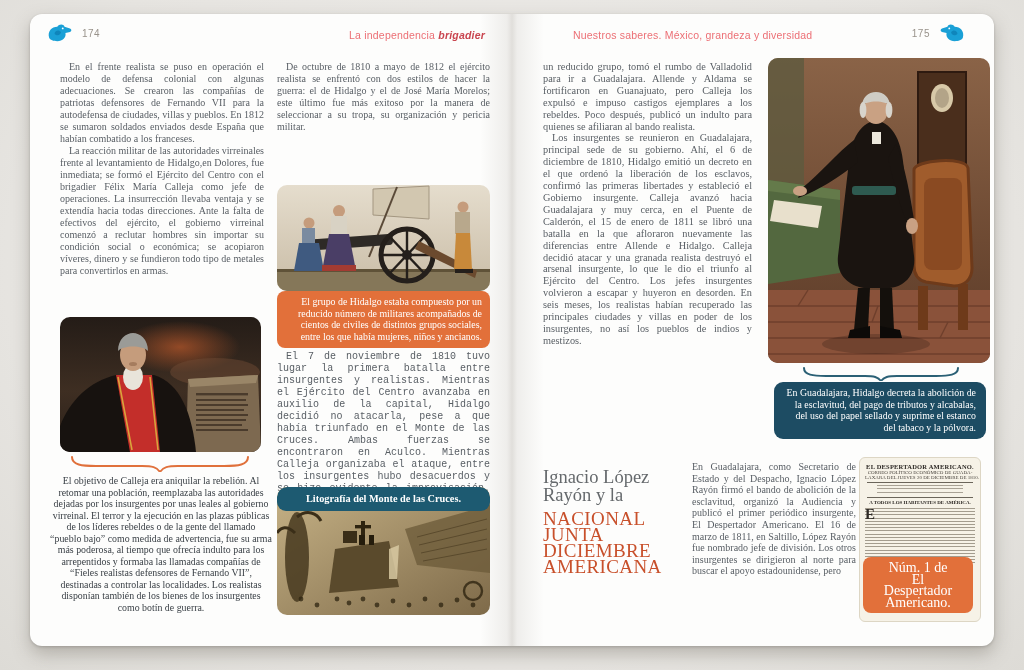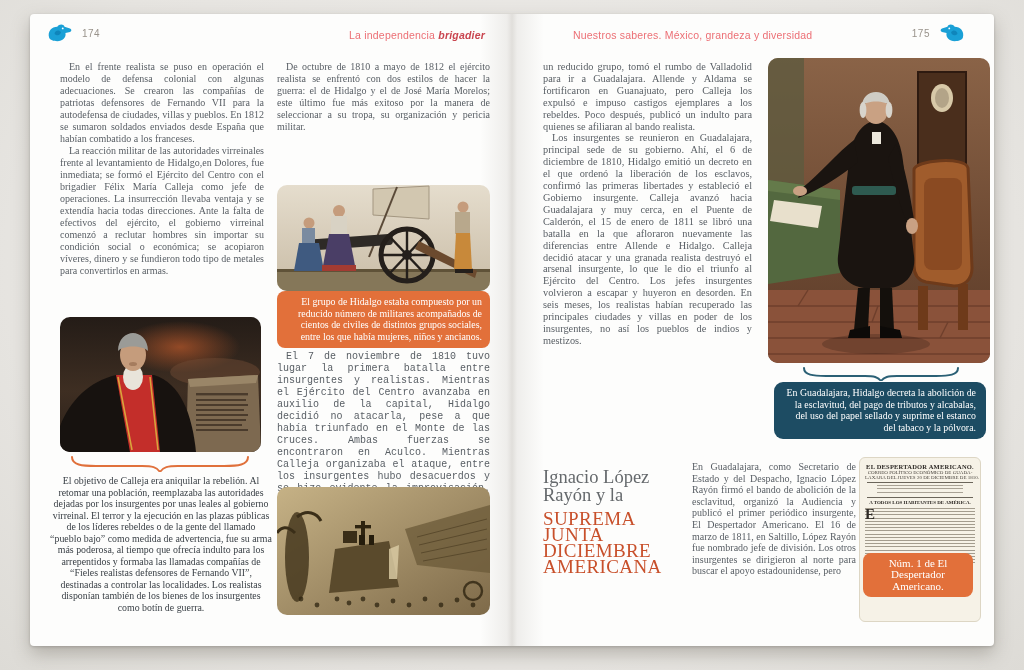--- a/index.html
+++ b/index.html
@@ -1,21 +1,21 @@
 <!DOCTYPE html>
 <html><head>
 <meta charset="utf-8">
 <style>
   * { margin:0; padding:0; box-sizing:border-box; }
   html,body { width:1024px; height:670px; overflow:hidden; }
   body { font-family:"Liberation Serif", serif; }
   .stage { position:relative; width:1024px; height:670px;
            background:radial-gradient(ellipse at 50% 40%, #efedea 0%, #e6e4e0 70%, #dddbd6 100%); }
   .book { position:absolute; left:30px; top:14px; width:964px; height:632px;
-          background:#fdfdfc; border-radius:4px;
+          background:#fdfdfc; border-radius:12px;
           box-shadow:0 8px 18px rgba(95,88,76,0.35), 0 1px 3px rgba(0,0,0,0.18); }
   .spine { position:absolute; left:450px; top:0; width:64px; height:100%;
            background:linear-gradient(to right, rgba(110,100,86,0) 0%, rgba(110,100,86,0.10) 42%,
                       rgba(110,100,86,0.20) 50%, rgba(110,100,86,0.10) 58%, rgba(110,100,86,0) 100%); }
   .abs { position:absolute; }
 
   
   .hdr-group { display:flex; align-items:center; gap:8px; }
   .hdr-num { font-family:"Liberation Sans", sans-serif; font-size:10px; color:#98928a; letter-spacing:0.5px; }
   .hdr-title { font-family:"Liberation Sans", sans-serif; font-size:10.5px; color:#ec6f75; letter-spacing:0.2px; white-space:nowrap; }
@@ -49,22 +49,22 @@
   .news-mast { font-size:6.5px; font-weight:bold; text-align:center; letter-spacing:0.2px; white-space:nowrap; }
   .news-sub { font-size:5px; text-align:center; color:#4a453e; white-space:nowrap; }
   .news-rule { border-top:1px solid #6b655a; margin:2px 2px; }
   .news-rule.thin { border-top-width:0.5px; margin-top:1px; }
   .news-quote { height:10px; margin:2px 12px;
       background:repeating-linear-gradient(to bottom, #a9a295 0 1px, transparent 1px 3.4px); }
   .news-salute { font-size:5px; font-weight:bold; text-align:center; margin-top:2px; white-space:nowrap; }
   .news-body { margin-top:3px; height:56px; position:relative; }
   .news-drop { float:left; font-size:15px; line-height:13px; font-weight:bold; margin-right:2px; }
   .news-lines { height:100%; background:repeating-linear-gradient(to bottom, #a39c8e 0 1px, transparent 1px 3.2px); }
-  .news-capbox { position:absolute; left:3px; right:7px; bottom:24px; background:#e2703a; border-radius:8px;
-                 color:#fff; text-align:center; font-size:11px; line-height:11.5px; padding:5px 20px; }
+  .news-capbox { position:absolute; left:3px; right:7px; bottom:8px; background:#e2703a; border-radius:8px;
+                 color:#fff; text-align:center; font-size:14px; line-height:11.5px; padding:5px 20px; }
   .it { }
 </style>
 </head>
 <body>
 
 <div class="stage">
   <div class="book">
     <div class="spine"></div>
 
     <div class="abs hdr-group" style="left:16px; top:9px;">
@@ -209,20 +209,21 @@
             <circle cx="132" cy="118" r="2.4"></circle>
           <circle cx="148" cy="112" r="2.4"></circle>
             <circle cx="164" cy="118" r="2.4"></circle>
             <circle cx="180" cy="113" r="2.4"></circle>
           <circle cx="196" cy="118" r="2.4"></circle>
             <circle cx="40" cy="118" r="2.4"></circle>
             <circle cx="24" cy="112" r="2.4"></circle>
         </g>
         <circle cx="196" cy="104" r="9" fill="none" stroke="#2e2410" stroke-width="2.4" opacity="0.8"></circle>
       </svg>
+      <div class="litho-bar">Litografía del Monte de las Cruces.</div>
     </div>
 
     <div class="abs hdr-title" style="left:543px; top:15px;">Nuestros saberes. México, grandeza y diversidad</div>
     <div class="abs hdr-group" style="right:28px; top:9px;">
       <span class="hdr-num">175</span>
       <svg width="28" height="20" viewBox="0 0 30 22" style="transform:scaleX(-1);">
         <path d="M3,16 C1,9 6,4 12,4 C14,1 19,1 20,4 L26,6 C28,7 28,9 26,10 L21,11 C22,16 18,20 12,20 C8,20 4,19 3,16 Z" fill="#1aa0d6"></path>
         <path d="M9,12 C9,8 14,7 16,10 C16,13 12,15 9,12 Z" fill="#0f85bb"></path>
         <circle cx="18" cy="6" r="1" fill="#ffffff"></circle>
       </svg>
@@ -283,21 +284,21 @@
       </svg>
     </div>
     <svg class="abs" style="left:772px; top:352px;" width="158" height="15" viewBox="0 0 158 15">
       <path d="M2,2 C2,9 11,10 24,10 L63,10 C72,10 76,11 79,15 C82,11 86,10 95,10 L134,10 C147,10 156,9 156,2" stroke="#2a6075" stroke-width="2" fill="none" stroke-linecap="round"></path>
     </svg>
     <div class="abs box-teal" style="left:744px; top:368px; width:212px;">En Guadalajara, Hidalgo decreta la abolición de la esclavitud, del pago de tributos y alcabalas, del uso del papel sellado y suprime el estanco del tabaco y la pólvora.</div>
 
     <div class="abs" style="left:513px; top:455px; width:152px;">
       <div class="h-intro">Ignacio López Rayón y la</div>
       <div class="h-caps">
-        <div>SUPREMA</div>
+        <div>NACIONAL</div>
         <div>JUNTA</div>
         <div>DICIEMBRE</div>
         <div>AMERICANA</div>
       </div>
     </div>
 
     <div class="abs body-txt body-md" style="left:662px; top:447px; width:164px;">
       <p style="text-indent:0;"><span>En Guadalajara, como Secretario de Estado y del Despacho, Ignacio López Rayón firmó el bando de abolición de la esclavitud, organizó la Audiencia y publicó el primer periódico insurgente, </span><span class="it">El Despertador Americano</span><span>. El 16 de marzo de 1811, en Saltillo, López Rayón fue nombrado jefe de división. Los otros insurgentes se dirigieron al norte para buscar el apoyo estadounidense, pero</span></p>
     </div>
 

